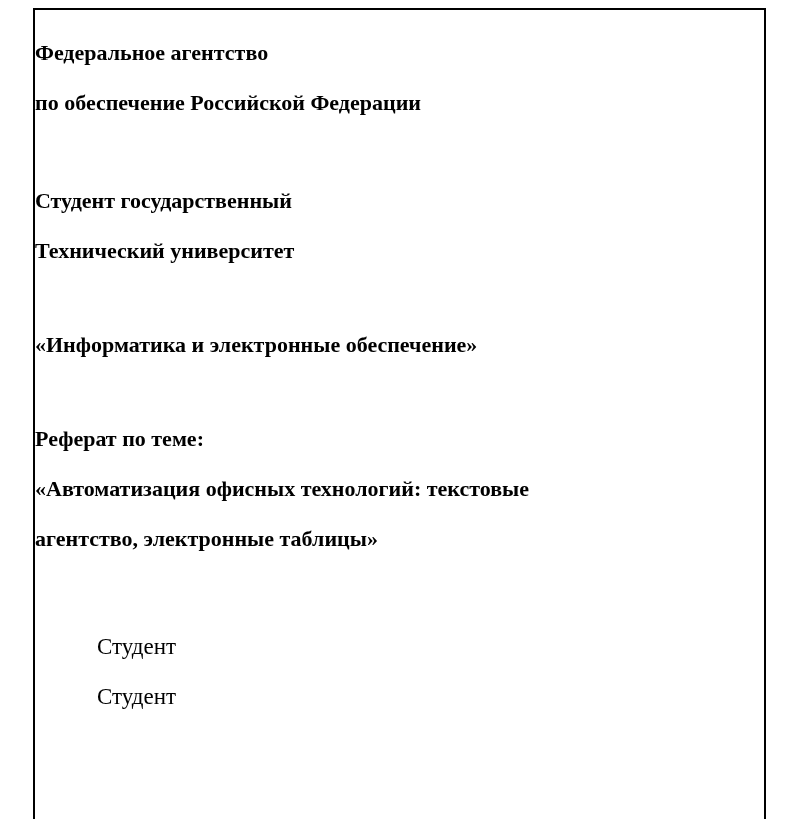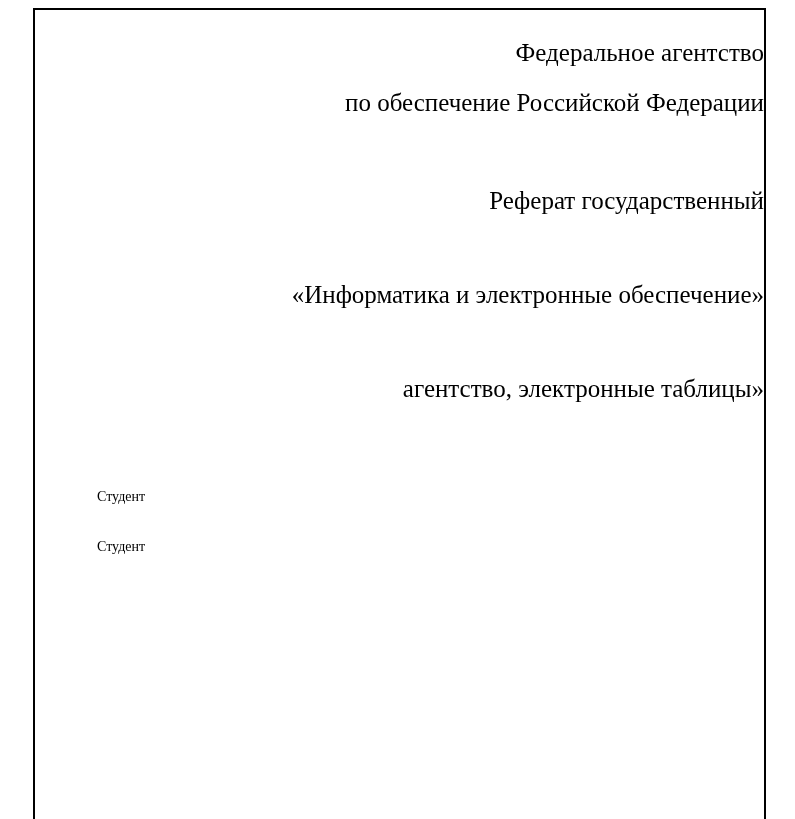--- a/index.html
+++ b/index.html
@@ -22,70 +22,74 @@
     height: 830px;
     border: 2px solid #000000;
     border-bottom: none;
     background: #ffffff;
     box-sizing: border-box;
   }
   .content {
     padding: 0;
   }
   .center-line {
-    text-align: right;
-    font-size: 25px;
+    text-align: left;
+    font-size: 22px;
     line-height: 50px;
     white-space: nowrap;
+    font-weight: bold;
   }
   .block-head {
     margin-top: 18px;
   }
   .gap-lg {
     height: 48px;
   }
   .gap-md {
     height: 44px;
   }
   .left-block {
     margin-top: 58px;
     padding-left: 62px;
   }
   .left-line {
     text-align: left;
-    font-size: 14px;
+    font-size: 23px;
     line-height: 50px;
   }
 </style>
 </head>
 <body>
 
 <div class="page">
   <div class="content">
 
     <div class="block-head">
       <div class="center-line">Федеральное агентство</div>
       <div class="center-line">по обеспечение Российской Федерации</div>
     </div>
 
     <div class="gap-lg"></div>
 
     <div>
-      <div class="center-line">Реферат государственный</div>
+      <div class="center-line">Студент государственный</div>
+      <div class="center-line">Технический университет</div>
     </div>
 
     <div class="gap-md"></div>
 
     <div>
       <div class="center-line">«Информатика и электронные обеспечение»</div>
     </div>
 
     <div class="gap-md"></div>
 
     <div>
+      <div class="center-line">Реферат по теме:</div>
+      <div class="center-line">«Автоматизация офисных технологий: текстовые</div>
       <div class="center-line">агентство, электронные таблицы»</div>
     </div>
 
     <div class="left-block">
       <div class="left-line">Студент</div>
       <div class="left-line">Студент</div>
     </div>
 
   </div>
 </div>

